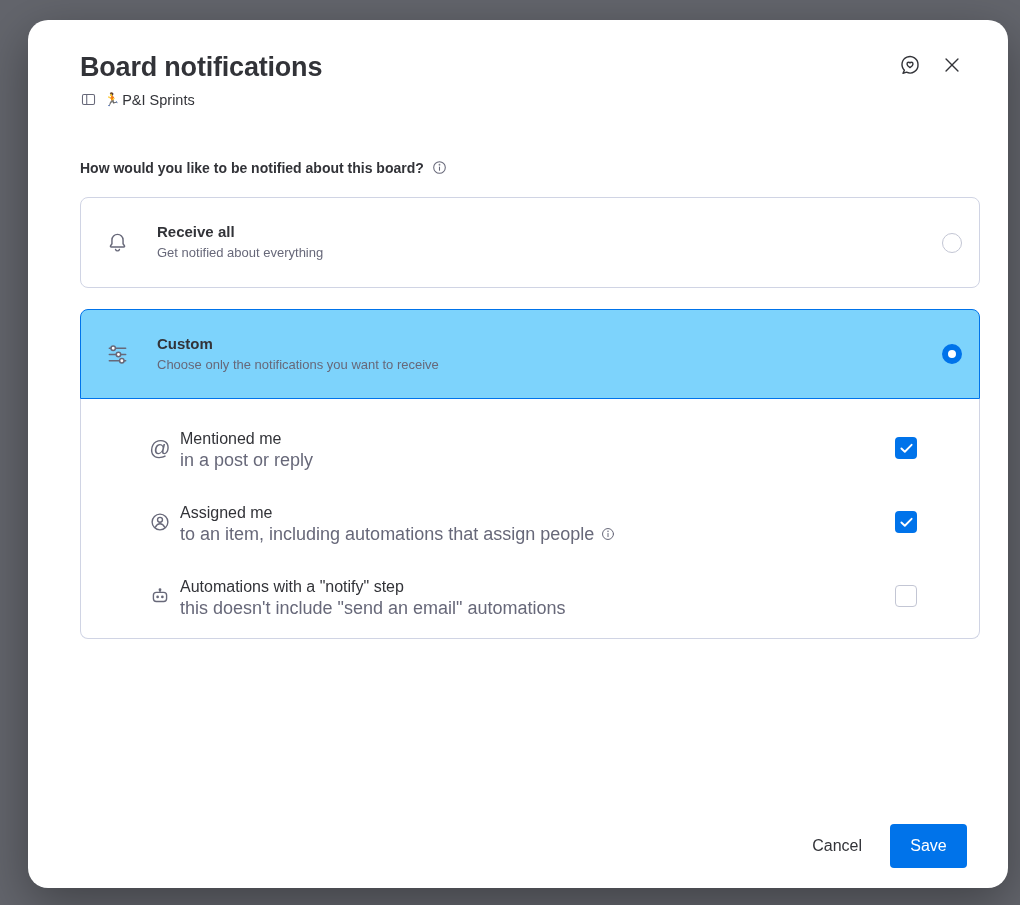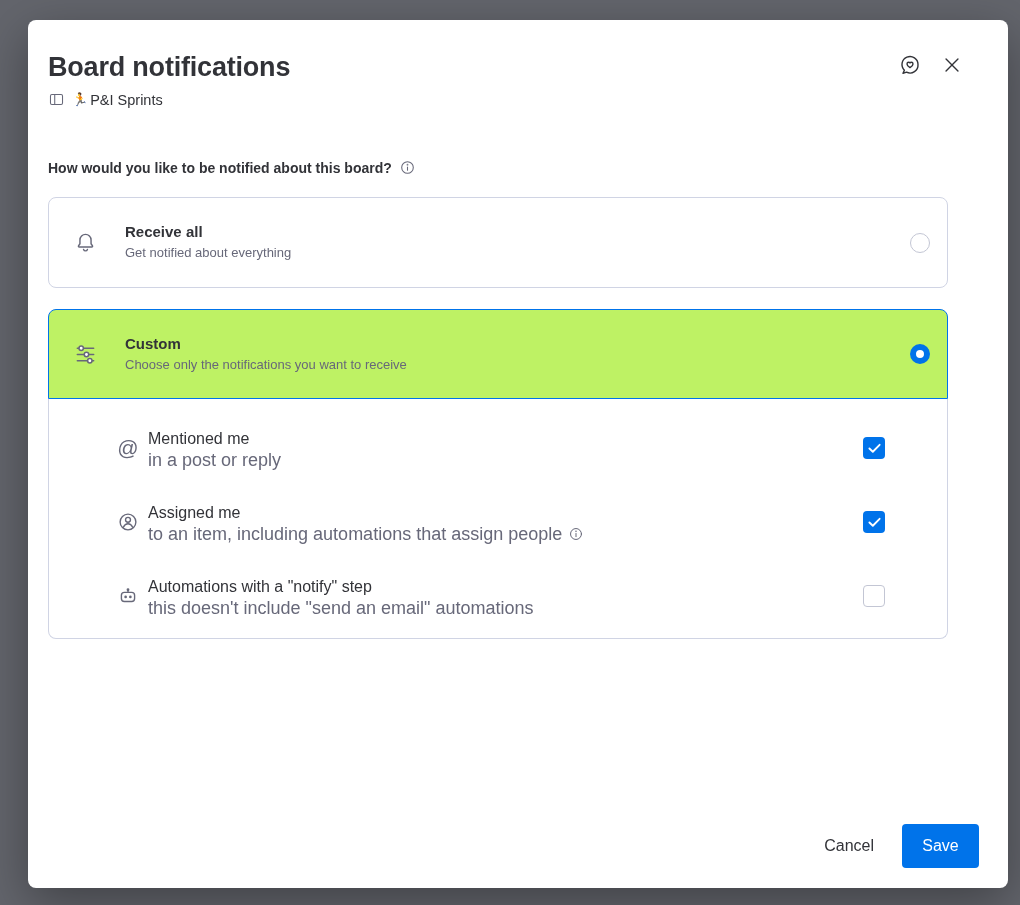--- a/index.html
+++ b/index.html
@@ -7,23 +7,23 @@
   body {
     background:#63656c;
     font-family:"Liberation Sans", sans-serif;
     color:#323338;
   }
   .modal {
     position:relative;
     width:980px; height:868px;
     margin:20px 0 0 28px;
     background:#ffffff;
-    border-radius:8px;
+    border-radius:20px;
     box-shadow:0 15px 50px rgba(0,0,0,.35);
-    padding:0 38px 0 20px;
+    padding:0 38px 0 52px;
   }
   
   .page-title {
     padding-top:32px;
     font-size:27px; font-weight:700;
     letter-spacing:-0.2px;
     color:#323338;
   }
   .board-line {
     margin-top:8px;
@@ -53,21 +53,21 @@
     margin-top:21px;
     width:900px; height:91px;
     border:1px solid #d0d4e4;
     border-radius:8px;
     background:#ffffff;
     display:flex; align-items:center;
     padding:0 17px 0 24px;
     cursor:pointer;
   }
   .card.selected {
-    background:#bef264;
+    background:#7dd3fc;
     border:1px solid #0073ea;
     border-radius:8px 8px 0 0;
     height:90px;
   }
   .card .opt-icon { width:24px; display:flex; justify-content:center; flex:0 0 24px; }
   .card .opt-text { margin-left:28px; }
   .opt-title { font-size:15px; font-weight:700; color:#323338; line-height:21px; }
   .opt-desc  { font-size:13px; color:#676879; line-height:22px; }
   .radio { margin-left:auto; width:20px; height:20px; border-radius:50%;
            border:1px solid #c3c6d4; background:#fff; flex:0 0 20px; cursor:pointer; }
@@ -91,21 +91,21 @@
   .checkbox {
     margin-left:auto; width:22px; height:22px; border-radius:4px;
     flex:0 0 22px; cursor:pointer;
     display:flex; align-items:center; justify-content:center;
   }
   .checkbox.checked { background:#0073ea; }
   .checkbox.unchecked { background:#fff; border:1px solid #c3c6d4; }
   .at-glyph { font-size:21px; color:#676879; line-height:22px; }
   
   .footer {
-    position:absolute; right:29px; bottom:20px;
+    position:absolute; right:41px; bottom:20px;
     display:flex; align-items:center; gap:8px;
   }
   .btn-cancel {
     background:none; border:none; cursor:pointer;
     font-family:"Liberation Sans", sans-serif;
     font-size:16px; color:#323338;
     padding:10px 20px; border-radius:4px;
   }
   .btn-save {
     background:#0073ea; border:none; cursor:pointer;

